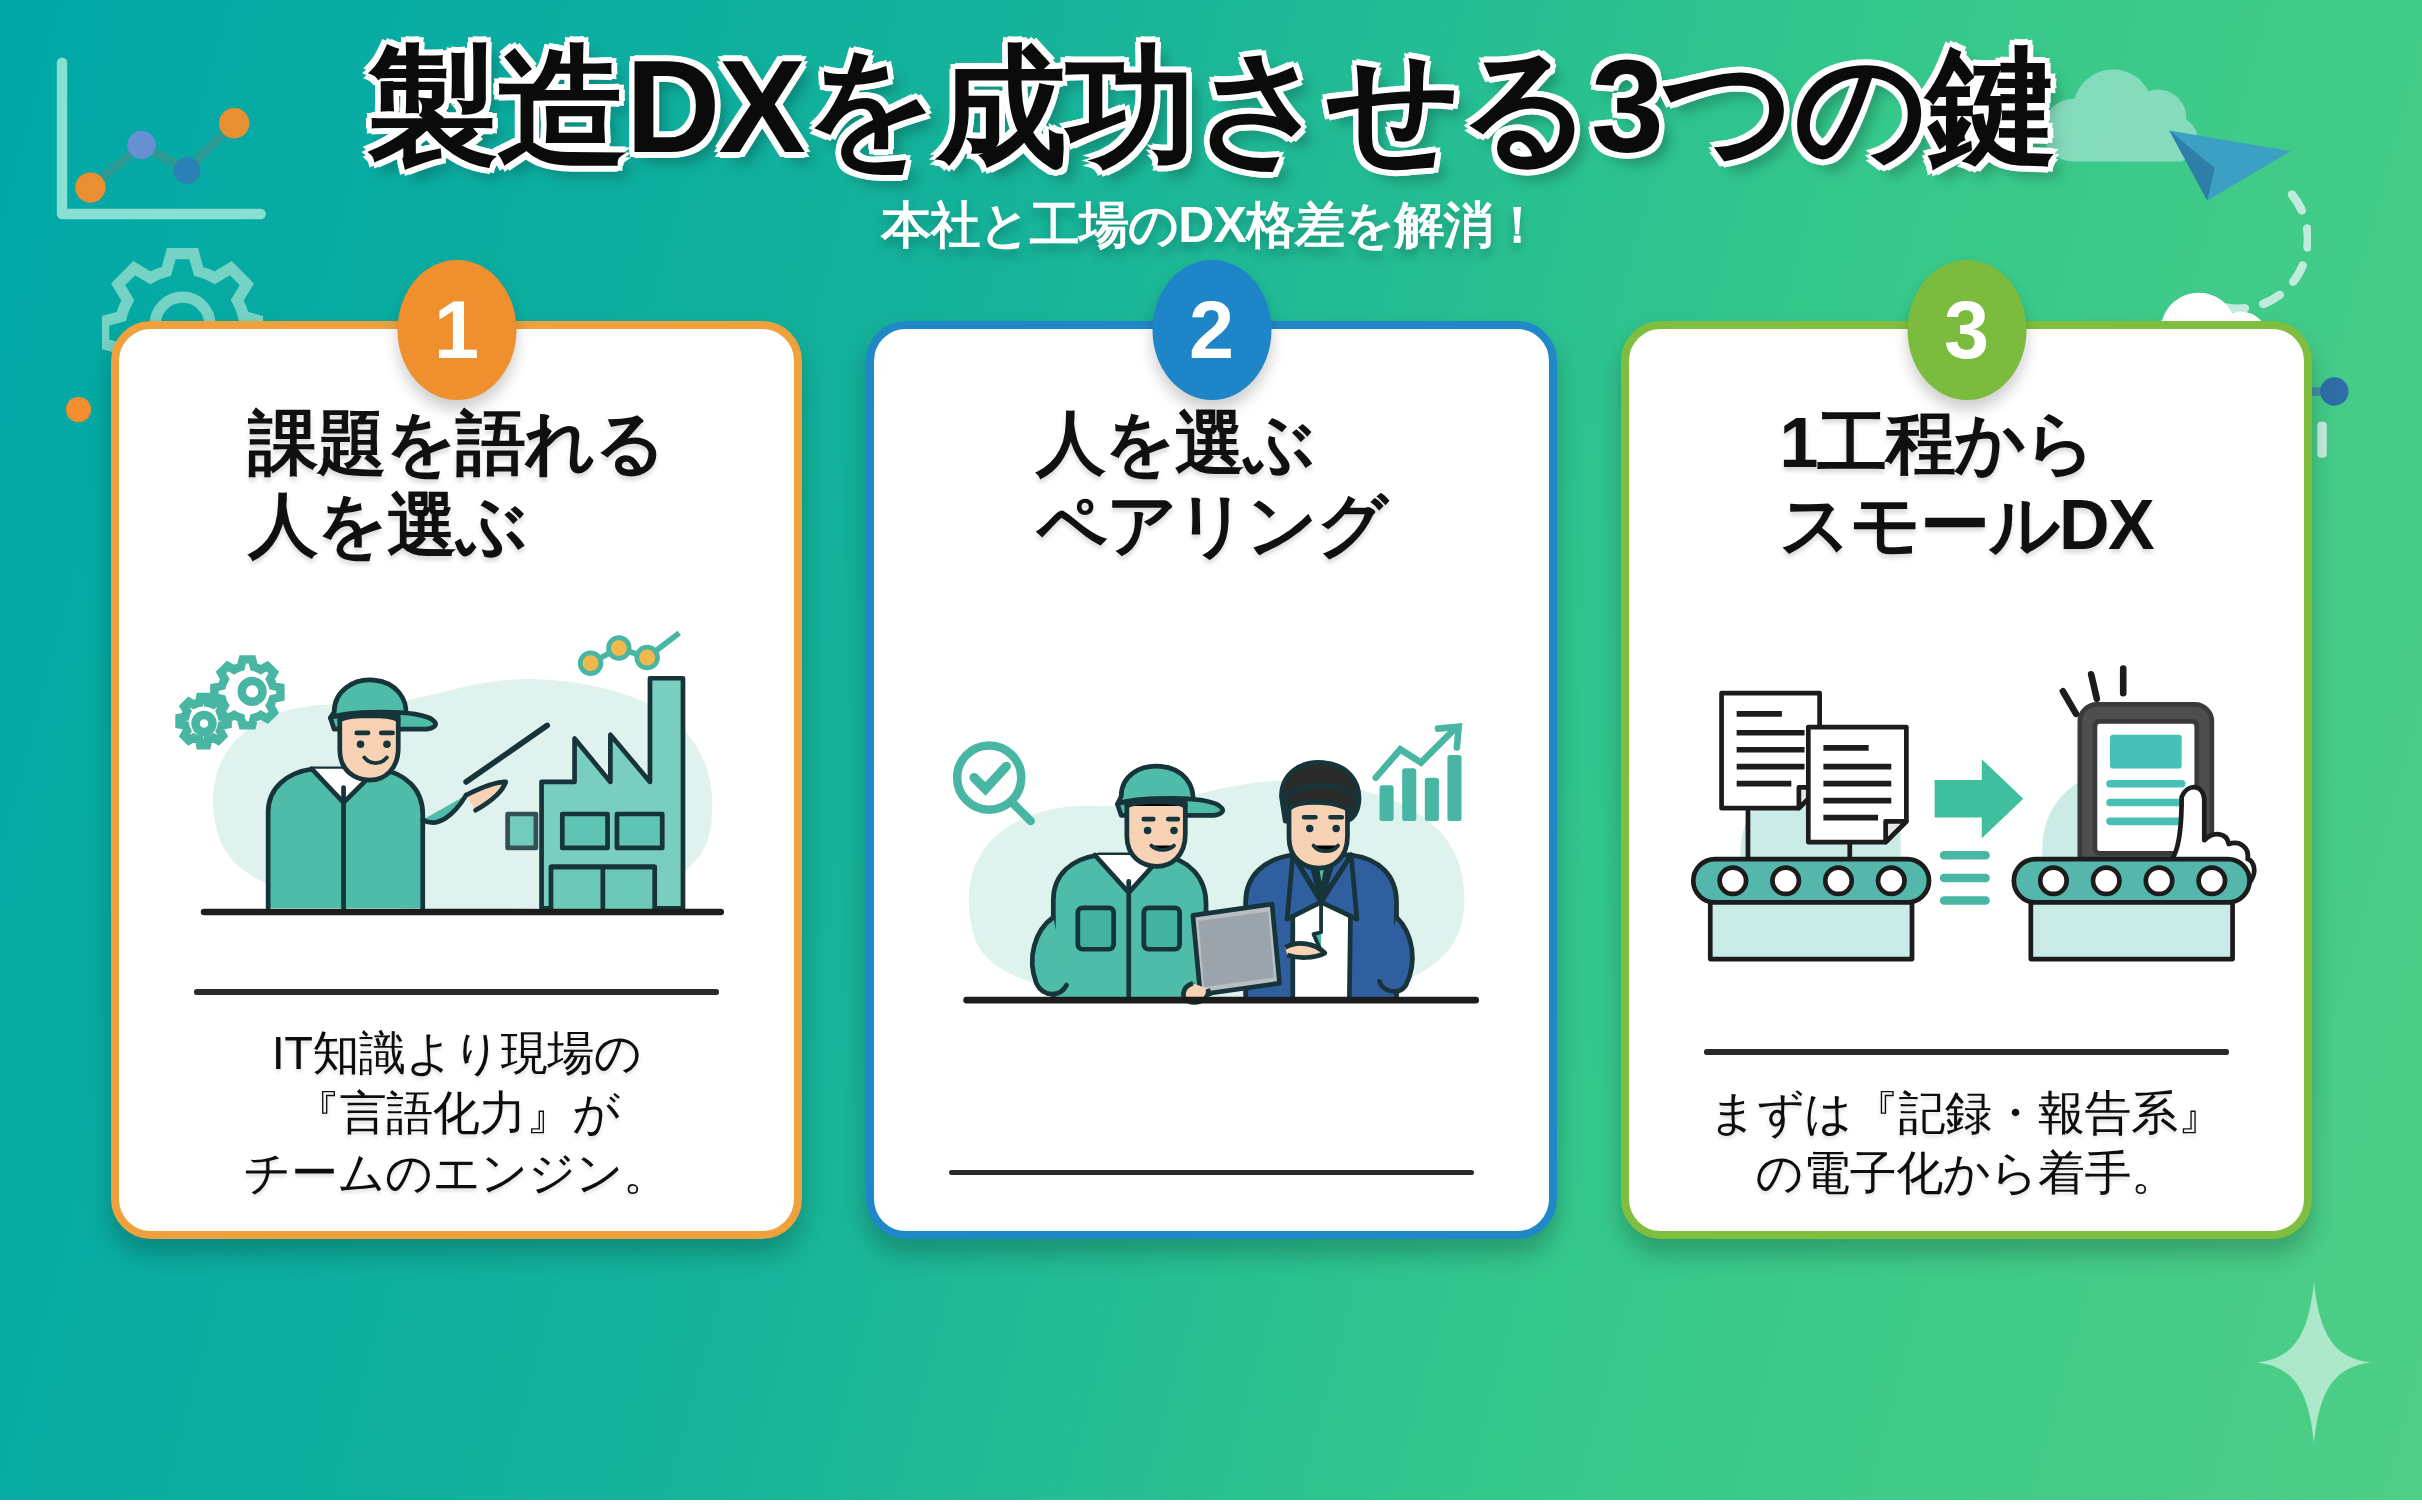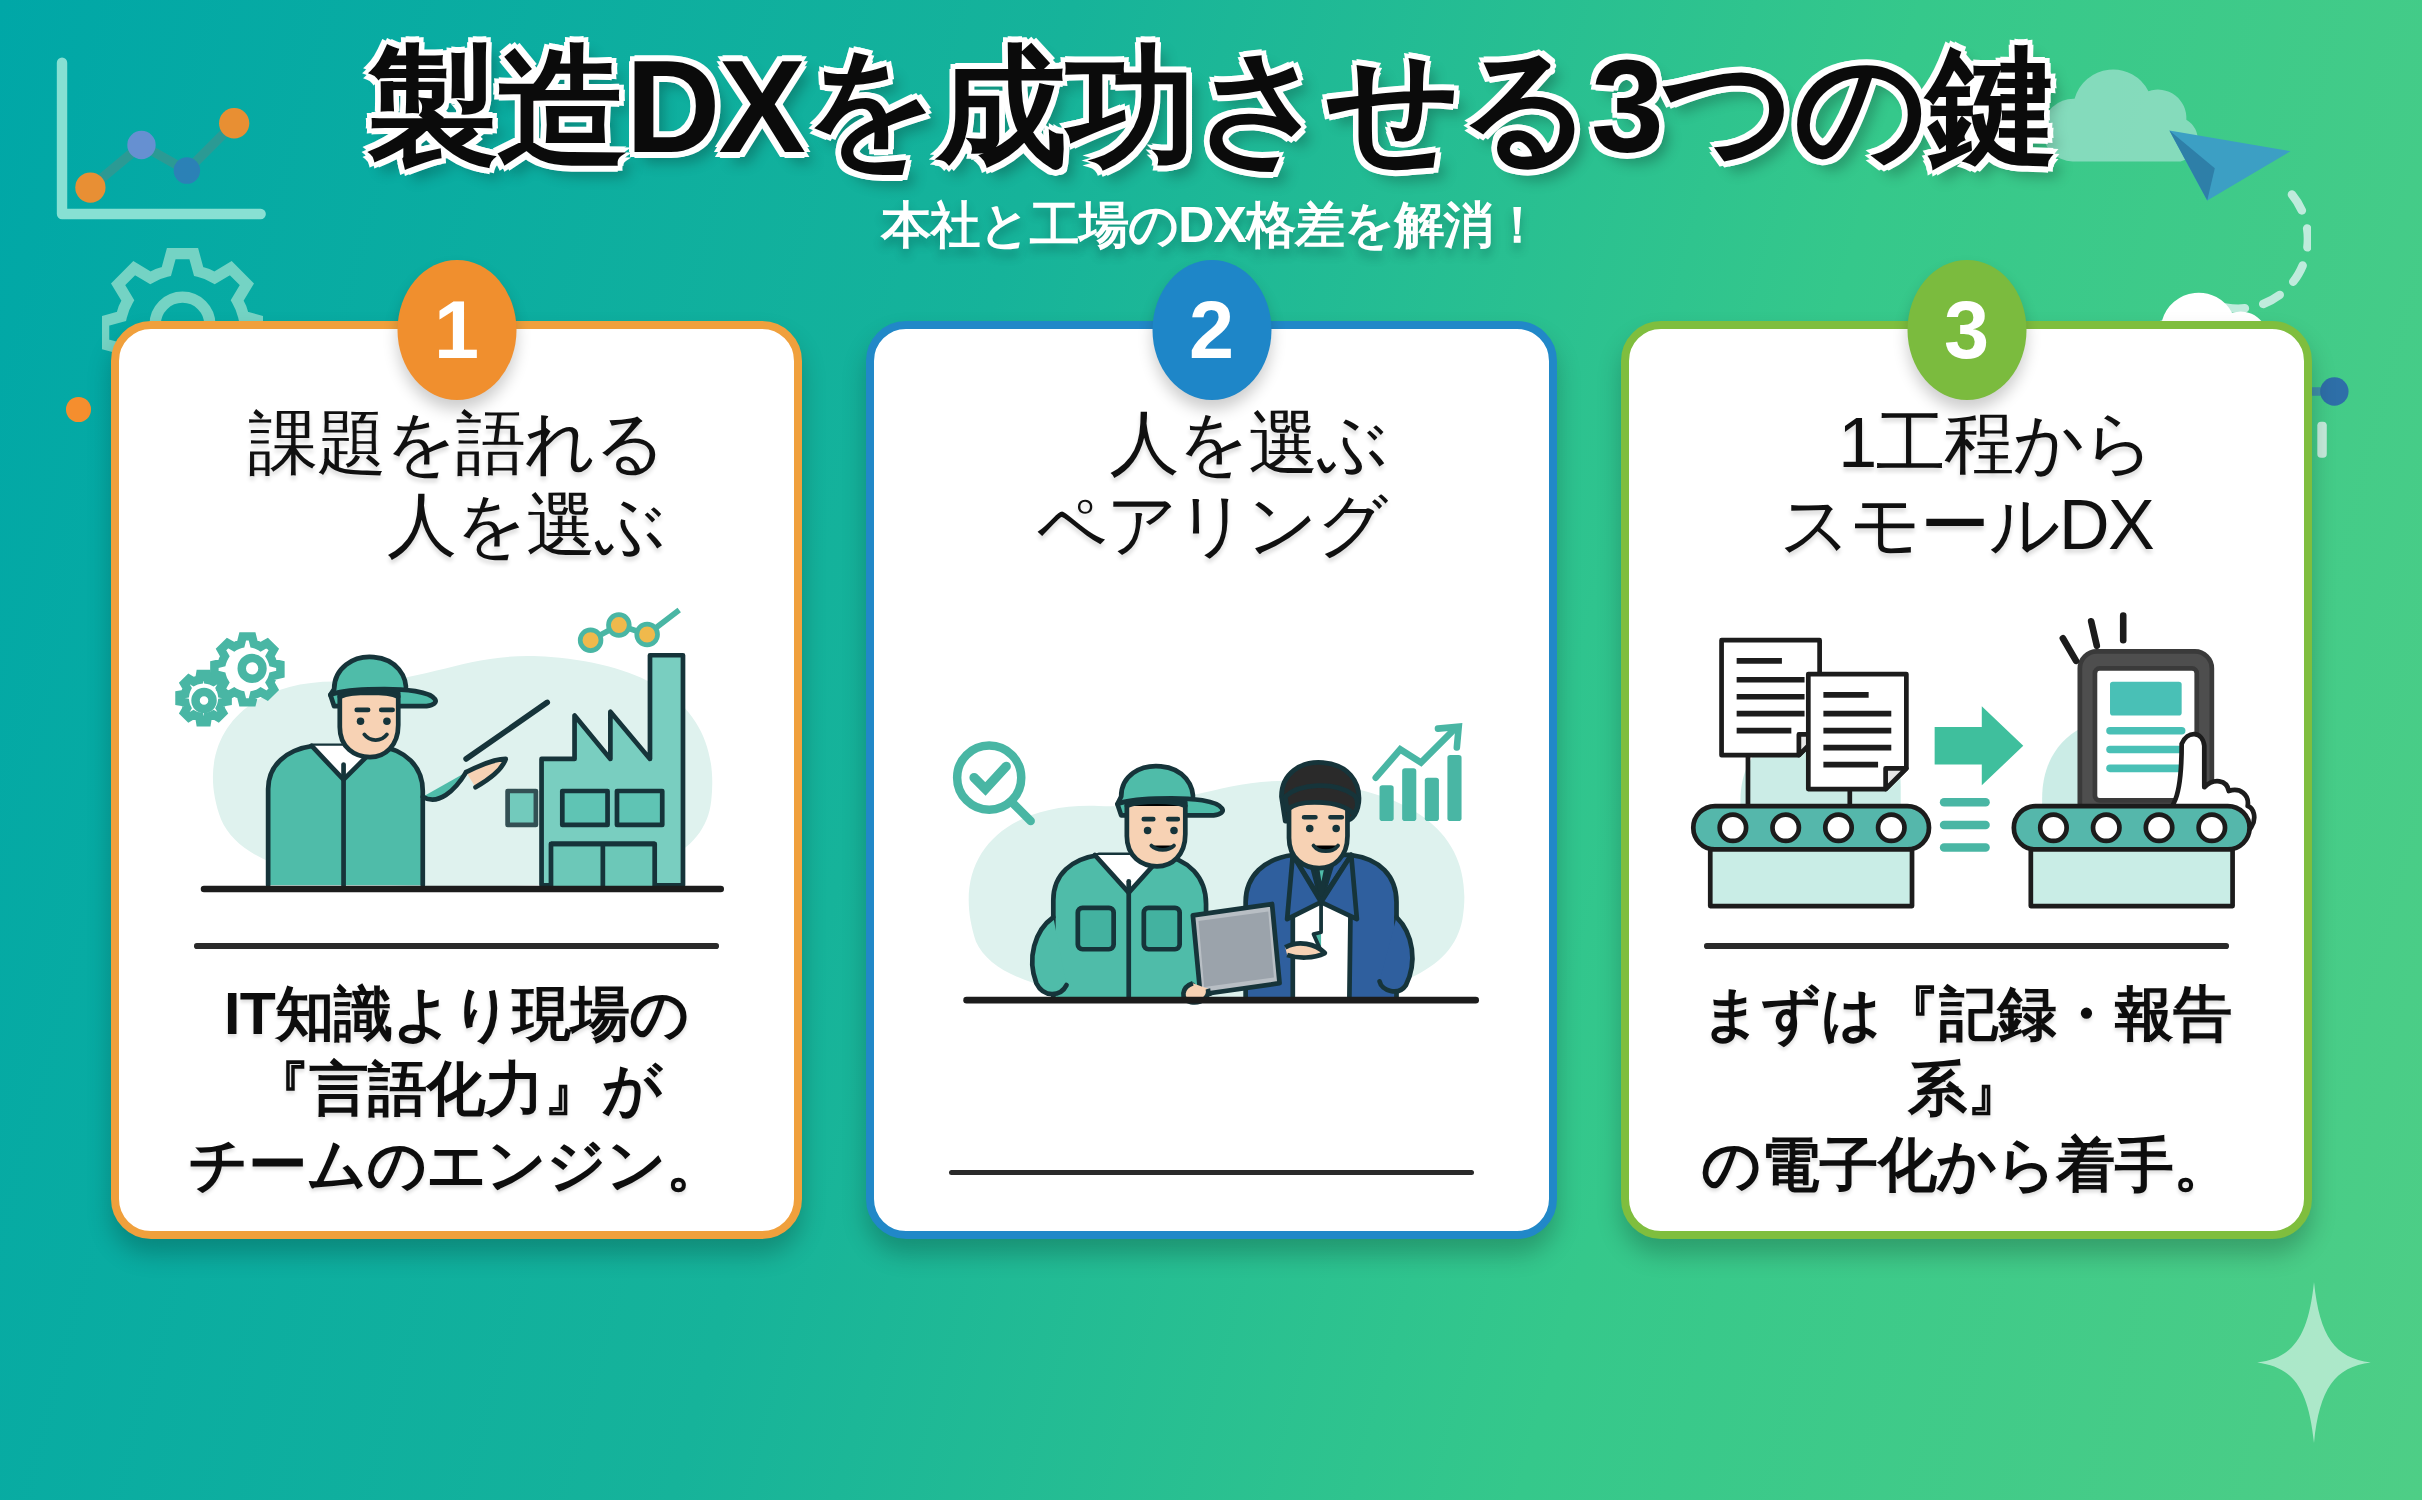--- a/index.html
+++ b/index.html
@@ -102,24 +102,24 @@
     align-items: center;
     justify-content: center;
     box-shadow: 0 9.5px 15px rgba(0,0,0,.2);
     line-height: 1;
   }
   .card.c2 .badge { background: #1E86C8; }
   .card.c3 .badge { background: #7BBB3E; }
 
   .card-title {
     font-size: 70px;
-    font-weight: 400;
+    font-weight: 700;
     color: #101010;
     line-height: 1.17;
-    text-align: right;
+    text-align: left;
     letter-spacing: -1.4px;
     white-space: pre-line;
     text-shadow: 0 3.8px 4.7px rgba(0,0,0,.14);
   }
 
   .illus-wrap {
     flex: 1;
     width: 100%;
     display: flex;
     align-items: center;
@@ -130,22 +130,22 @@
 
   .divider {
     width: 86%;
     height: 5.7px;
     background: #2A2A2A;
     margin: 3.8px 0 28px;
     border-radius: 2.8px;
   }
 
   .card-caption {
-    font-size: 59px;
-    font-weight: 700;
+    font-size: 47px;
+    font-weight: 400;
     color: #0D0D0D;
     text-align: center;
     line-height: 1.28;
     white-space: pre-line;
     letter-spacing: -0.5px;
     text-shadow: 0 2.8px 3.8px rgba(0,0,0,.13);
   }
 </style>
 </head>
 <body>

